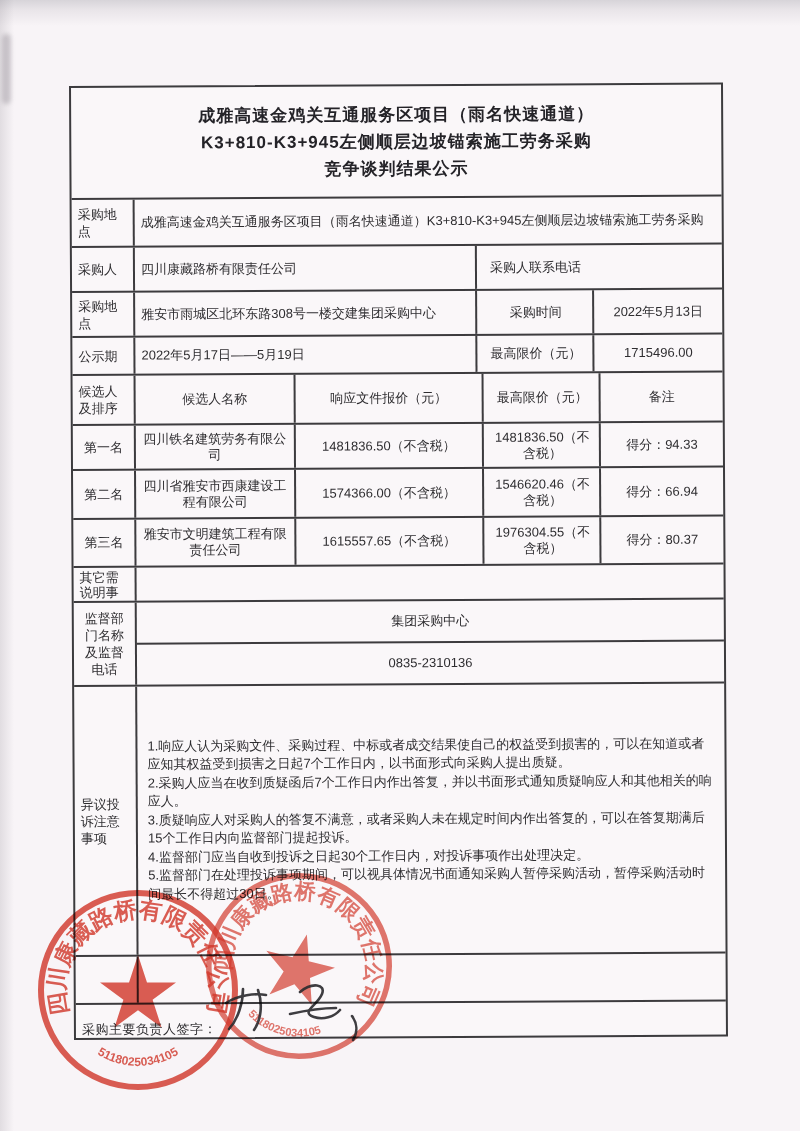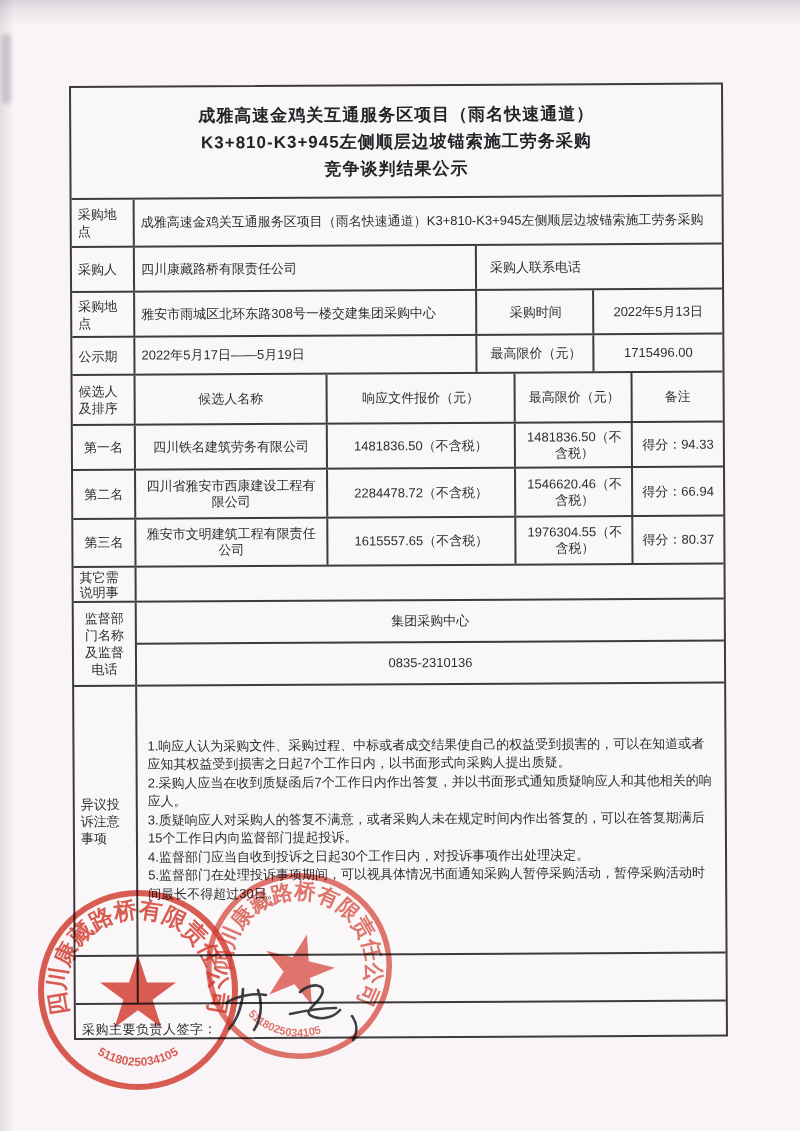--- a/index.html
+++ b/index.html
@@ -25,21 +25,21 @@
   }
   .tr{display:flex;border-top:2px solid #3c3b3e;align-items:stretch;}
   .tr:first-child{border-top:none;}
   .td{border-left:2px solid #3c3b3e;box-sizing:border-box;
       padding:3px 6px;display:flex;align-items:center;min-width:0;}
   .td:first-child{border-left:none;}
   .tl{justify-content:flex-start;text-align:left;}
   .tc{justify-content:center;text-align:center;}
 
   .w1{width:61px;}      
-  .w2{width:192px;}     
+  .w2{width:160px;}     
   .w3{width:188px;}     
   .w4{width:117px;padding-left:8px;}     
   .w5{flex:1;}          
   .w23{width:342px;}    
   .wide{flex:1;}        
 
   .h-title{min-height:110px;}
   .h-project{min-height:46px;}
   .h-buyer{min-height:43px;}
   .h-loc{min-height:43px;}
@@ -126,21 +126,21 @@
   <div class="tr h-c1">
     <div class="td w1 tc">第一名</div>
     <div class="td w2 tc">四川铁名建筑劳务有限公司</div>
     <div class="td w3 tc">1481836.50（不含税）</div>
     <div class="td w4 tc">1481836.50（不含税）</div>
     <div class="td w5 tc">得分：94.33</div>
   </div>
   <div class="tr h-c2">
     <div class="td w1 tc">第二名</div>
     <div class="td w2 tc">四川省雅安市西康建设工程有限公司</div>
-    <div class="td w3 tc">2284478.72（不含税）</div>
+    <div class="td w3 tc">1574366.00（不含税）</div>
     <div class="td w4 tc">1546620.46（不含税）</div>
     <div class="td w5 tc">得分：66.94</div>
   </div>
   <div class="tr h-c3">
     <div class="td w1 tc">第三名</div>
     <div class="td w2 tc">雅安市文明建筑工程有限责任公司</div>
     <div class="td w3 tc">1615557.65（不含税）</div>
     <div class="td w4 tc">1976304.55（不含税）</div>
     <div class="td w5 tc">得分：80.37</div>
   </div>

